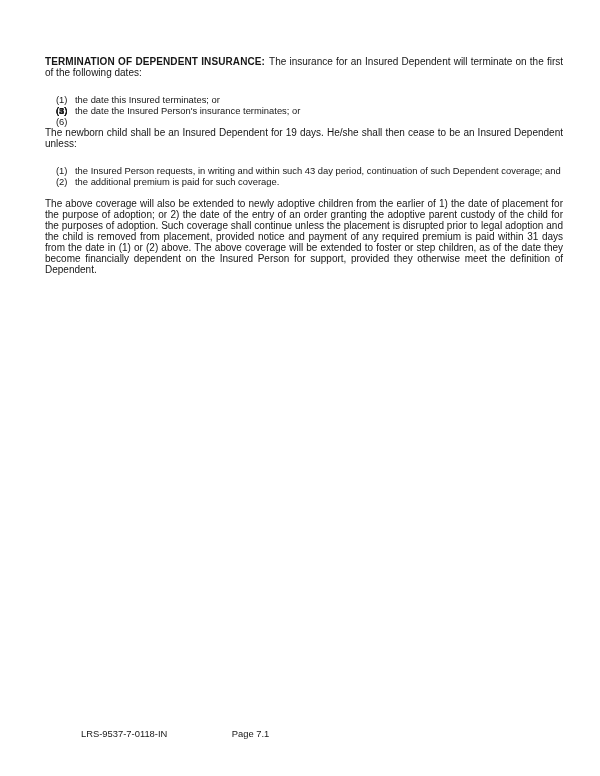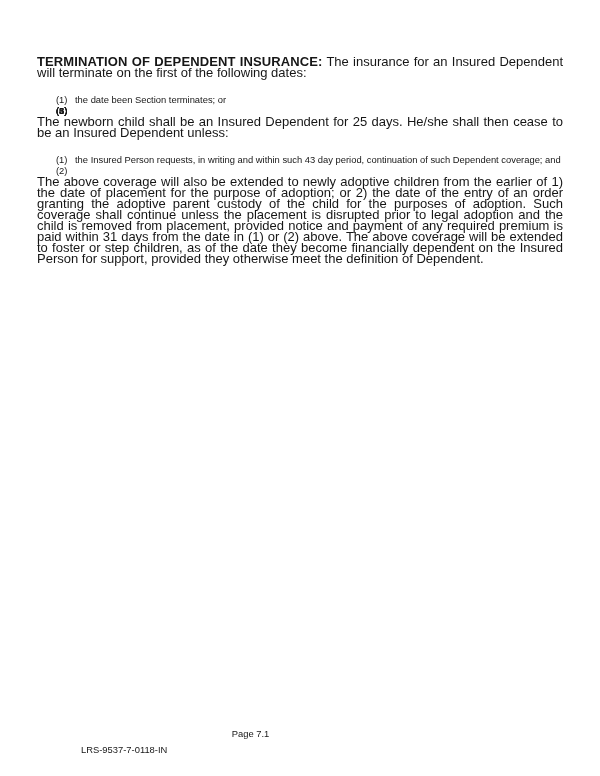--- a/index.html
+++ b/index.html
@@ -16,24 +16,24 @@
     color: #161616;
     overflow: hidden;
   }
   .content {
     position: absolute;
     top: 56px;
     left: 37px;
     width: 526px;
   }
   .para {
-    font-size: 13px;
+    font-size: 10px;
     line-height: 11px;
     text-align: justify;
-    margin: 0 0 10px 0;
+    margin: 0 0 10px 8px;
   }
   .para strong {
     font-weight: bold;
     margin-right: 4px;
     letter-spacing: 0.1px;
   }
   .num-list {
     margin: 16px 0 11px 0;
   }
   .list-item {
@@ -52,21 +52,21 @@
     position: absolute;
     top: 728px;
     left: 0;
     width: 600px;
     font-size: 9.4px;
     line-height: 11px;
   }
   .footer .form-number {
     position: absolute;
     left: 37px;
-    top: 16px;
+    top: 0;
     padding-left: 44px;
   }
   .footer .page-number {
     position: absolute;
     left: 0;
     width: 501px;
     text-align: center;
     top: 0;
   }
 </style>
@@ -74,49 +74,51 @@
 <body>
 
 <div class="page">
   <div class="content">
 
     <p class="para"><strong>TERMINATION OF DEPENDENT INSURANCE:</strong><span>The insurance for an Insured Dependent will terminate on the first of the following dates:</span></p>
 
     <div class="num-list">
       <div class="list-item">
         <span class="num">(1)</span>
-        <span class="item-text">the date been Section terminates; or</span>
+        <span class="item-text">the date this Insured terminates; or</span>
       </div>
       <div class="list-item">
         <span class="num">(2)</span>
       </div>
       <div class="list-item">
         <span class="num">(3)</span>
       </div>
       <div class="list-item">
         <span class="num">(4)</span>
       </div>
       <div class="list-item">
         <span class="num">(5)</span>
+        <span class="item-text">the date the Insured Person's insurance terminates; or</span>
       </div>
       <div class="list-item">
         <span class="num">(6)</span>
       </div>
     </div>
 
 
-    <p class="para">The newborn child shall be an Insured Dependent for 25 days.  He/she shall then cease to be an Insured Dependent unless:</p>
+    <p class="para">The newborn child shall be an Insured Dependent for 19 days.  He/she shall then cease to be an Insured Dependent unless:</p>
 
     <div class="num-list">
       <div class="list-item">
         <span class="num">(1)</span>
         <span class="item-text">the Insured Person requests, in writing and within such 43 day period, continuation of such Dependent coverage; and</span>
       </div>
       <div class="list-item">
         <span class="num">(2)</span>
+        <span class="item-text">the additional premium is paid for such coverage.</span>
       </div>
     </div>
 
     <p class="para">The above coverage will also be extended to newly adoptive children from the earlier of 1) the date of placement for the purpose of adoption; or 2) the date of the entry of an order granting the adoptive parent custody of the child for the purposes of adoption.  Such coverage shall continue unless the placement is disrupted prior to legal adoption and the child is removed from placement, provided notice and payment of any required premium is paid within 31 days from the date in (1) or (2) above.  The above coverage will be extended to foster or step children, as of the date they become financially dependent on the Insured Person for support, provided they otherwise meet the definition of Dependent.</p>
 
   </div>
 
   <div class="footer">
     <span class="page-number">Page 7.1</span>
     <span class="form-number">LRS-9537-7-0118-IN</span>

